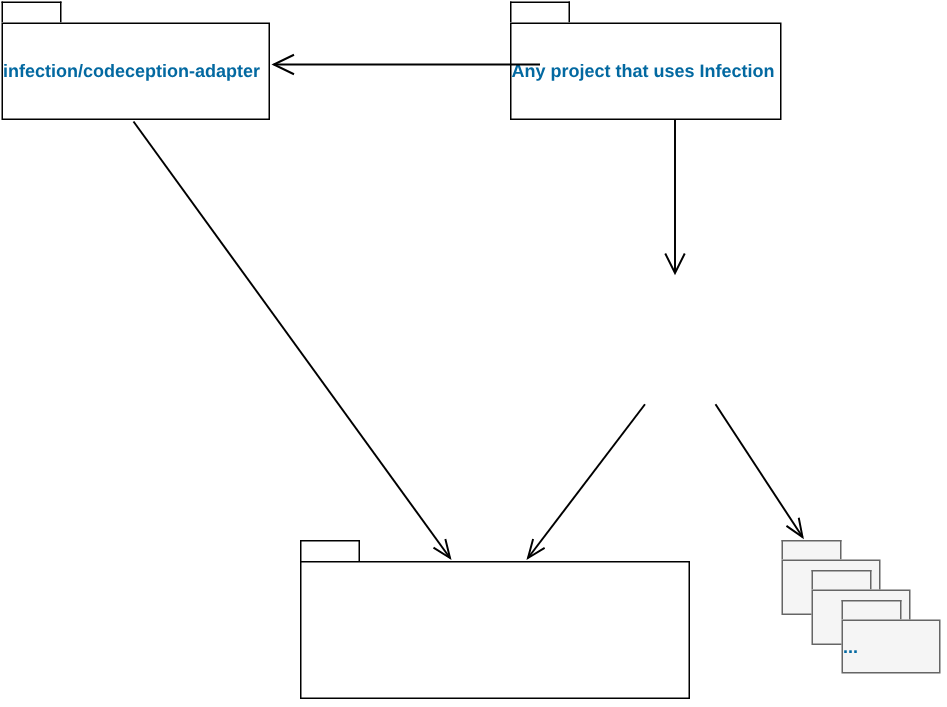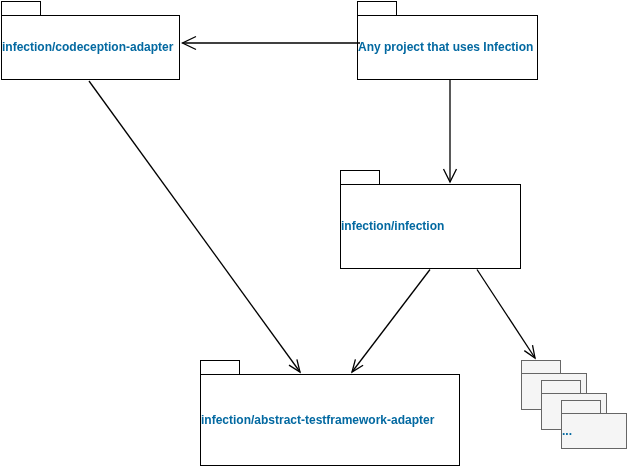--- a/index.html
+++ b/index.html
@@ -55,38 +55,31 @@
 
 <div class="canvas">
 
   <div class="pkg" style="left:1px;top:1px;width:180px;height:79px">
     <div class="tab" style="width:40px;height:14px"></div>
     <div class="pbody" style="top:14px;width:179px;height:65px">
       <span>infection/codeception-adapter</span>
     </div>
   </div>
 
-  <div class="pkg" style="left:357px;top:1px;width:181px;height:79px">
+  <div class="pkg" style="left:340px;top:1px;width:181px;height:79px">
     <div class="tab" style="width:40px;height:14px"></div>
     <div class="pbody" style="top:14px;width:181px;height:65px">
       <span>Any project that uses Infection</span>
     </div>
   </div>
 
-  <div class="pkg" style="left:340px;top:170px;width:181px;height:99px">
-    <div class="tab" style="width:40px;height:14px"></div>
-    <div class="pbody" style="top:14px;width:181px;height:85px">
-      <span>infection/infection</span>
-    </div>
-  </div>
 
   <div class="pkg" style="left:200px;top:360px;width:260px;height:106px">
     <div class="tab" style="width:40px;height:14px"></div>
     <div class="pbody" style="top:14px;width:260px;height:92px">
-      <span>infection/abstract-testframework-adapter</span>
     </div>
   </div>
 
   <div class="pkg stack" style="left:521px;top:360px;width:66px;height:50px">
     <div class="tab" style="width:40px;height:13px"></div>
     <div class="pbody" style="top:13px;width:66px;height:37px"></div>
   </div>
 
   <div class="pkg stack" style="left:541px;top:380px;width:66px;height:50px">
     <div class="tab" style="width:40px;height:13px"></div>

